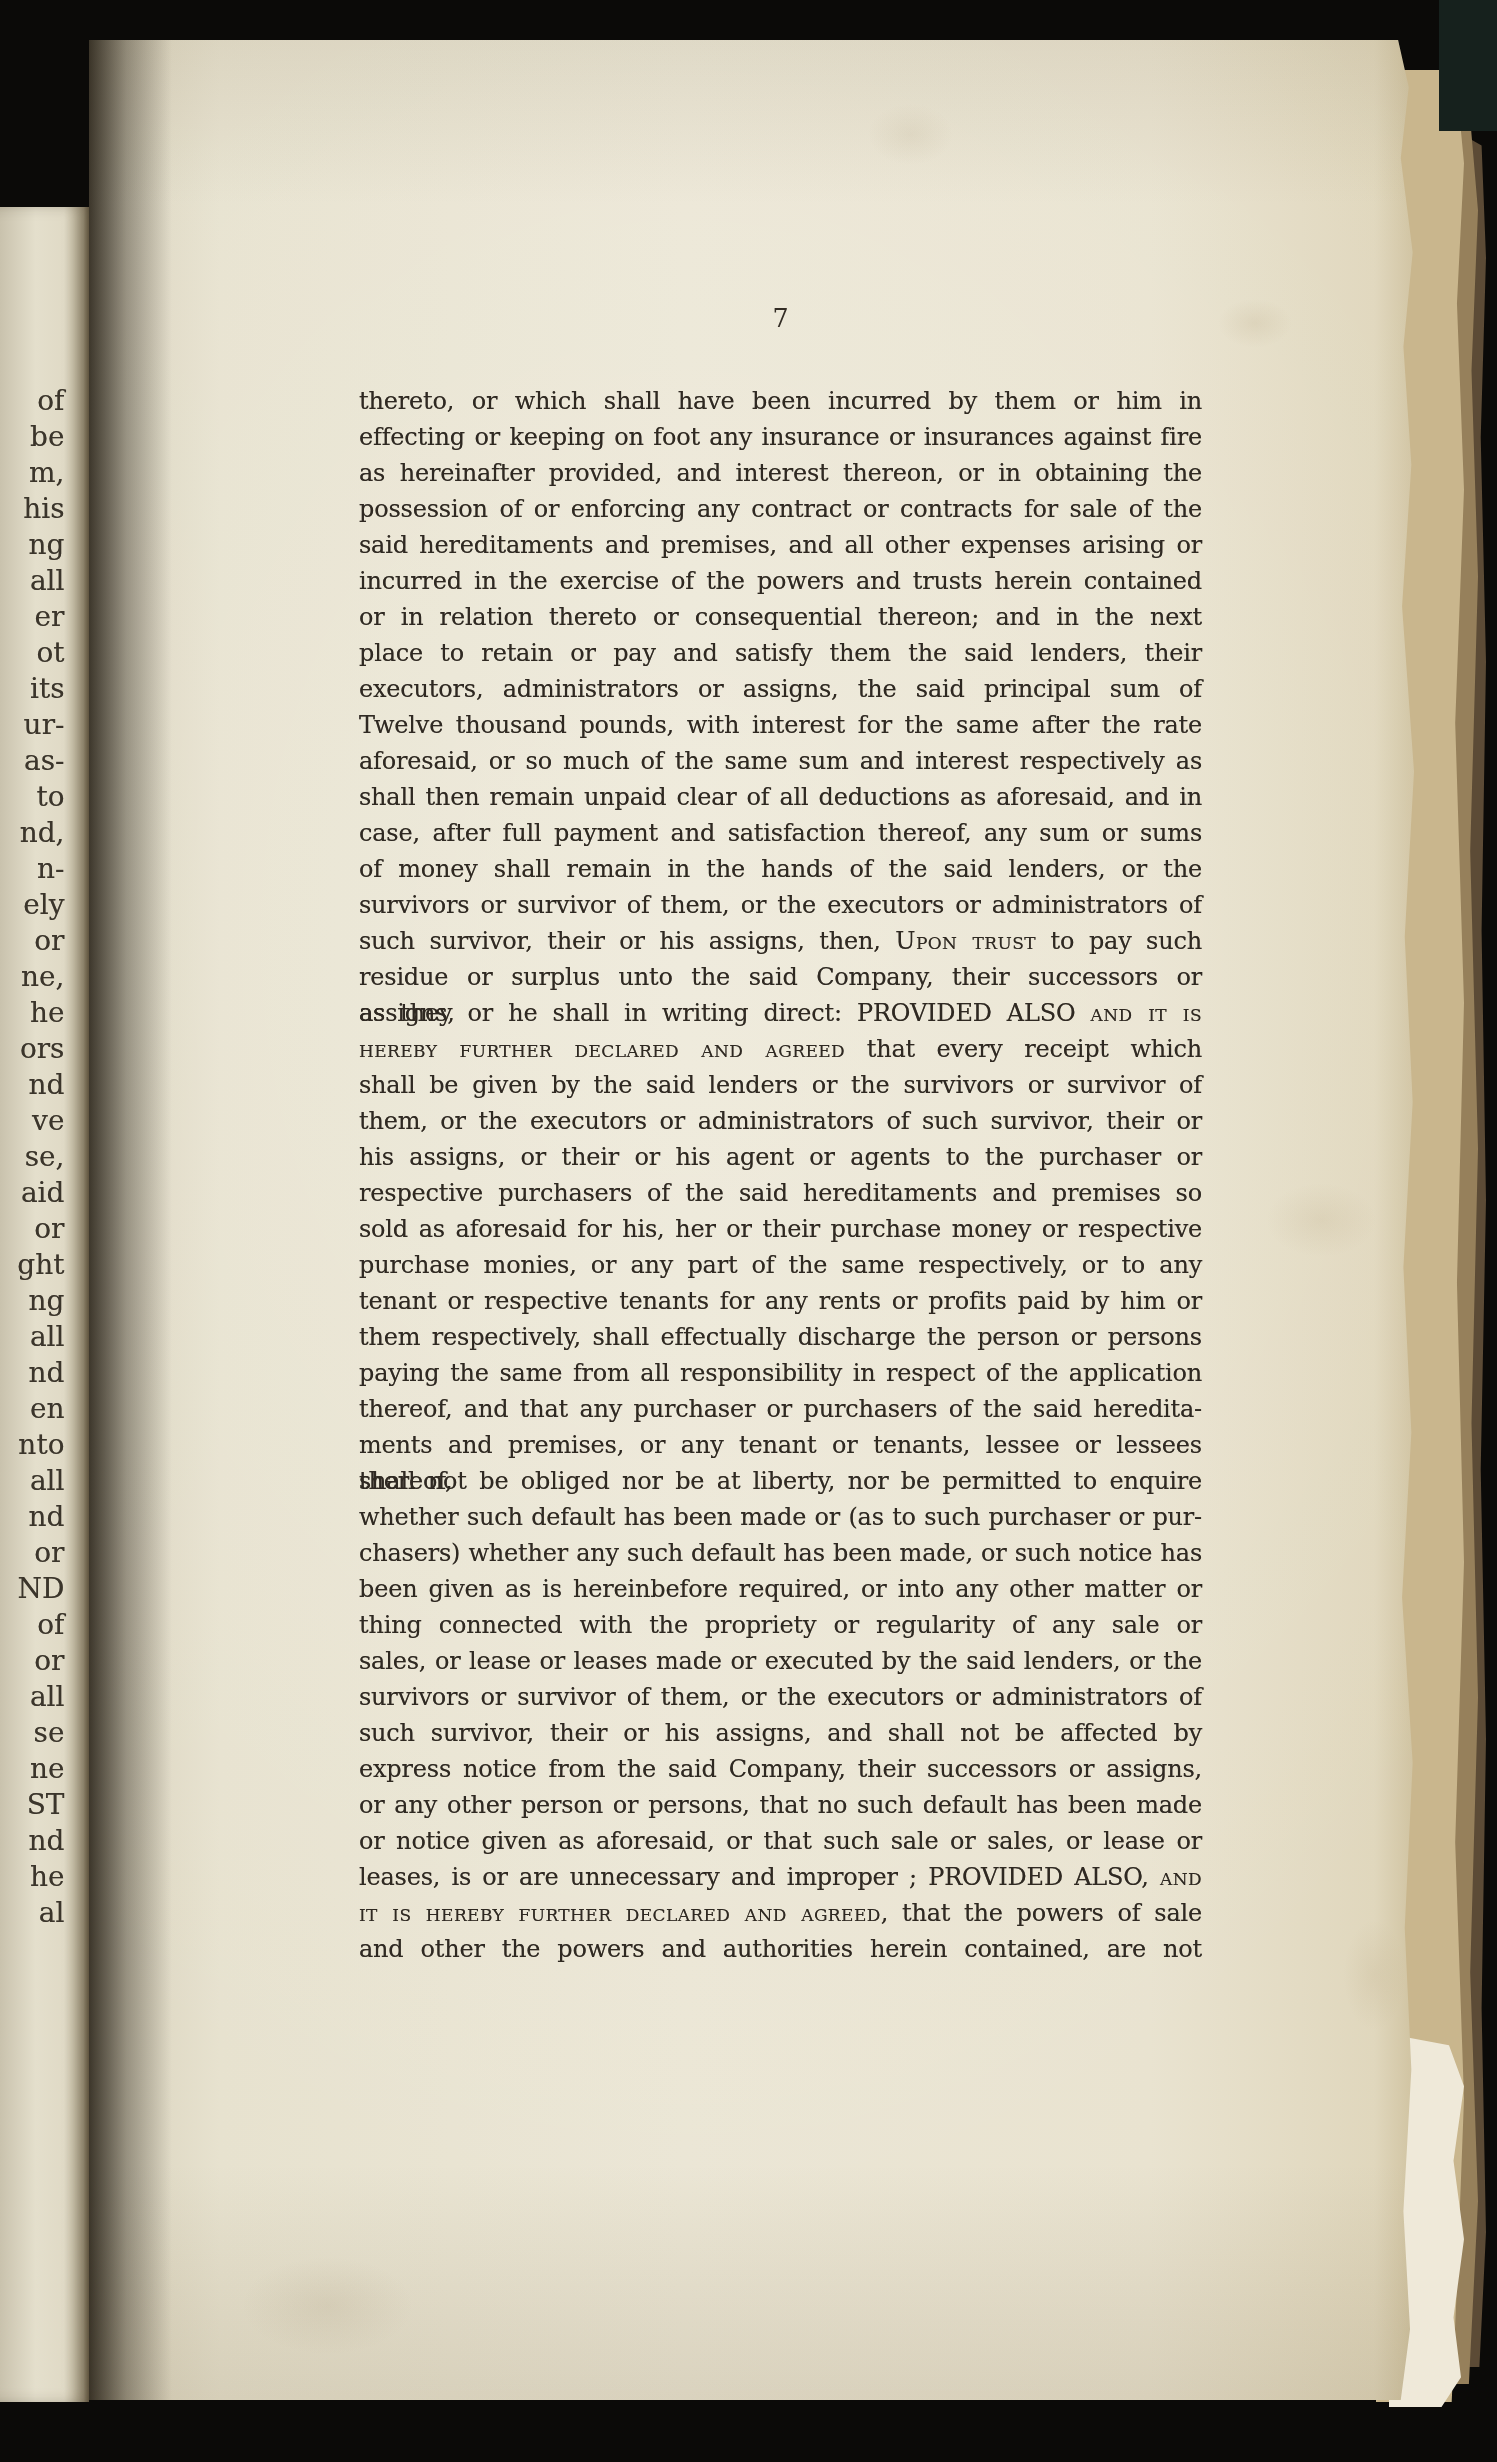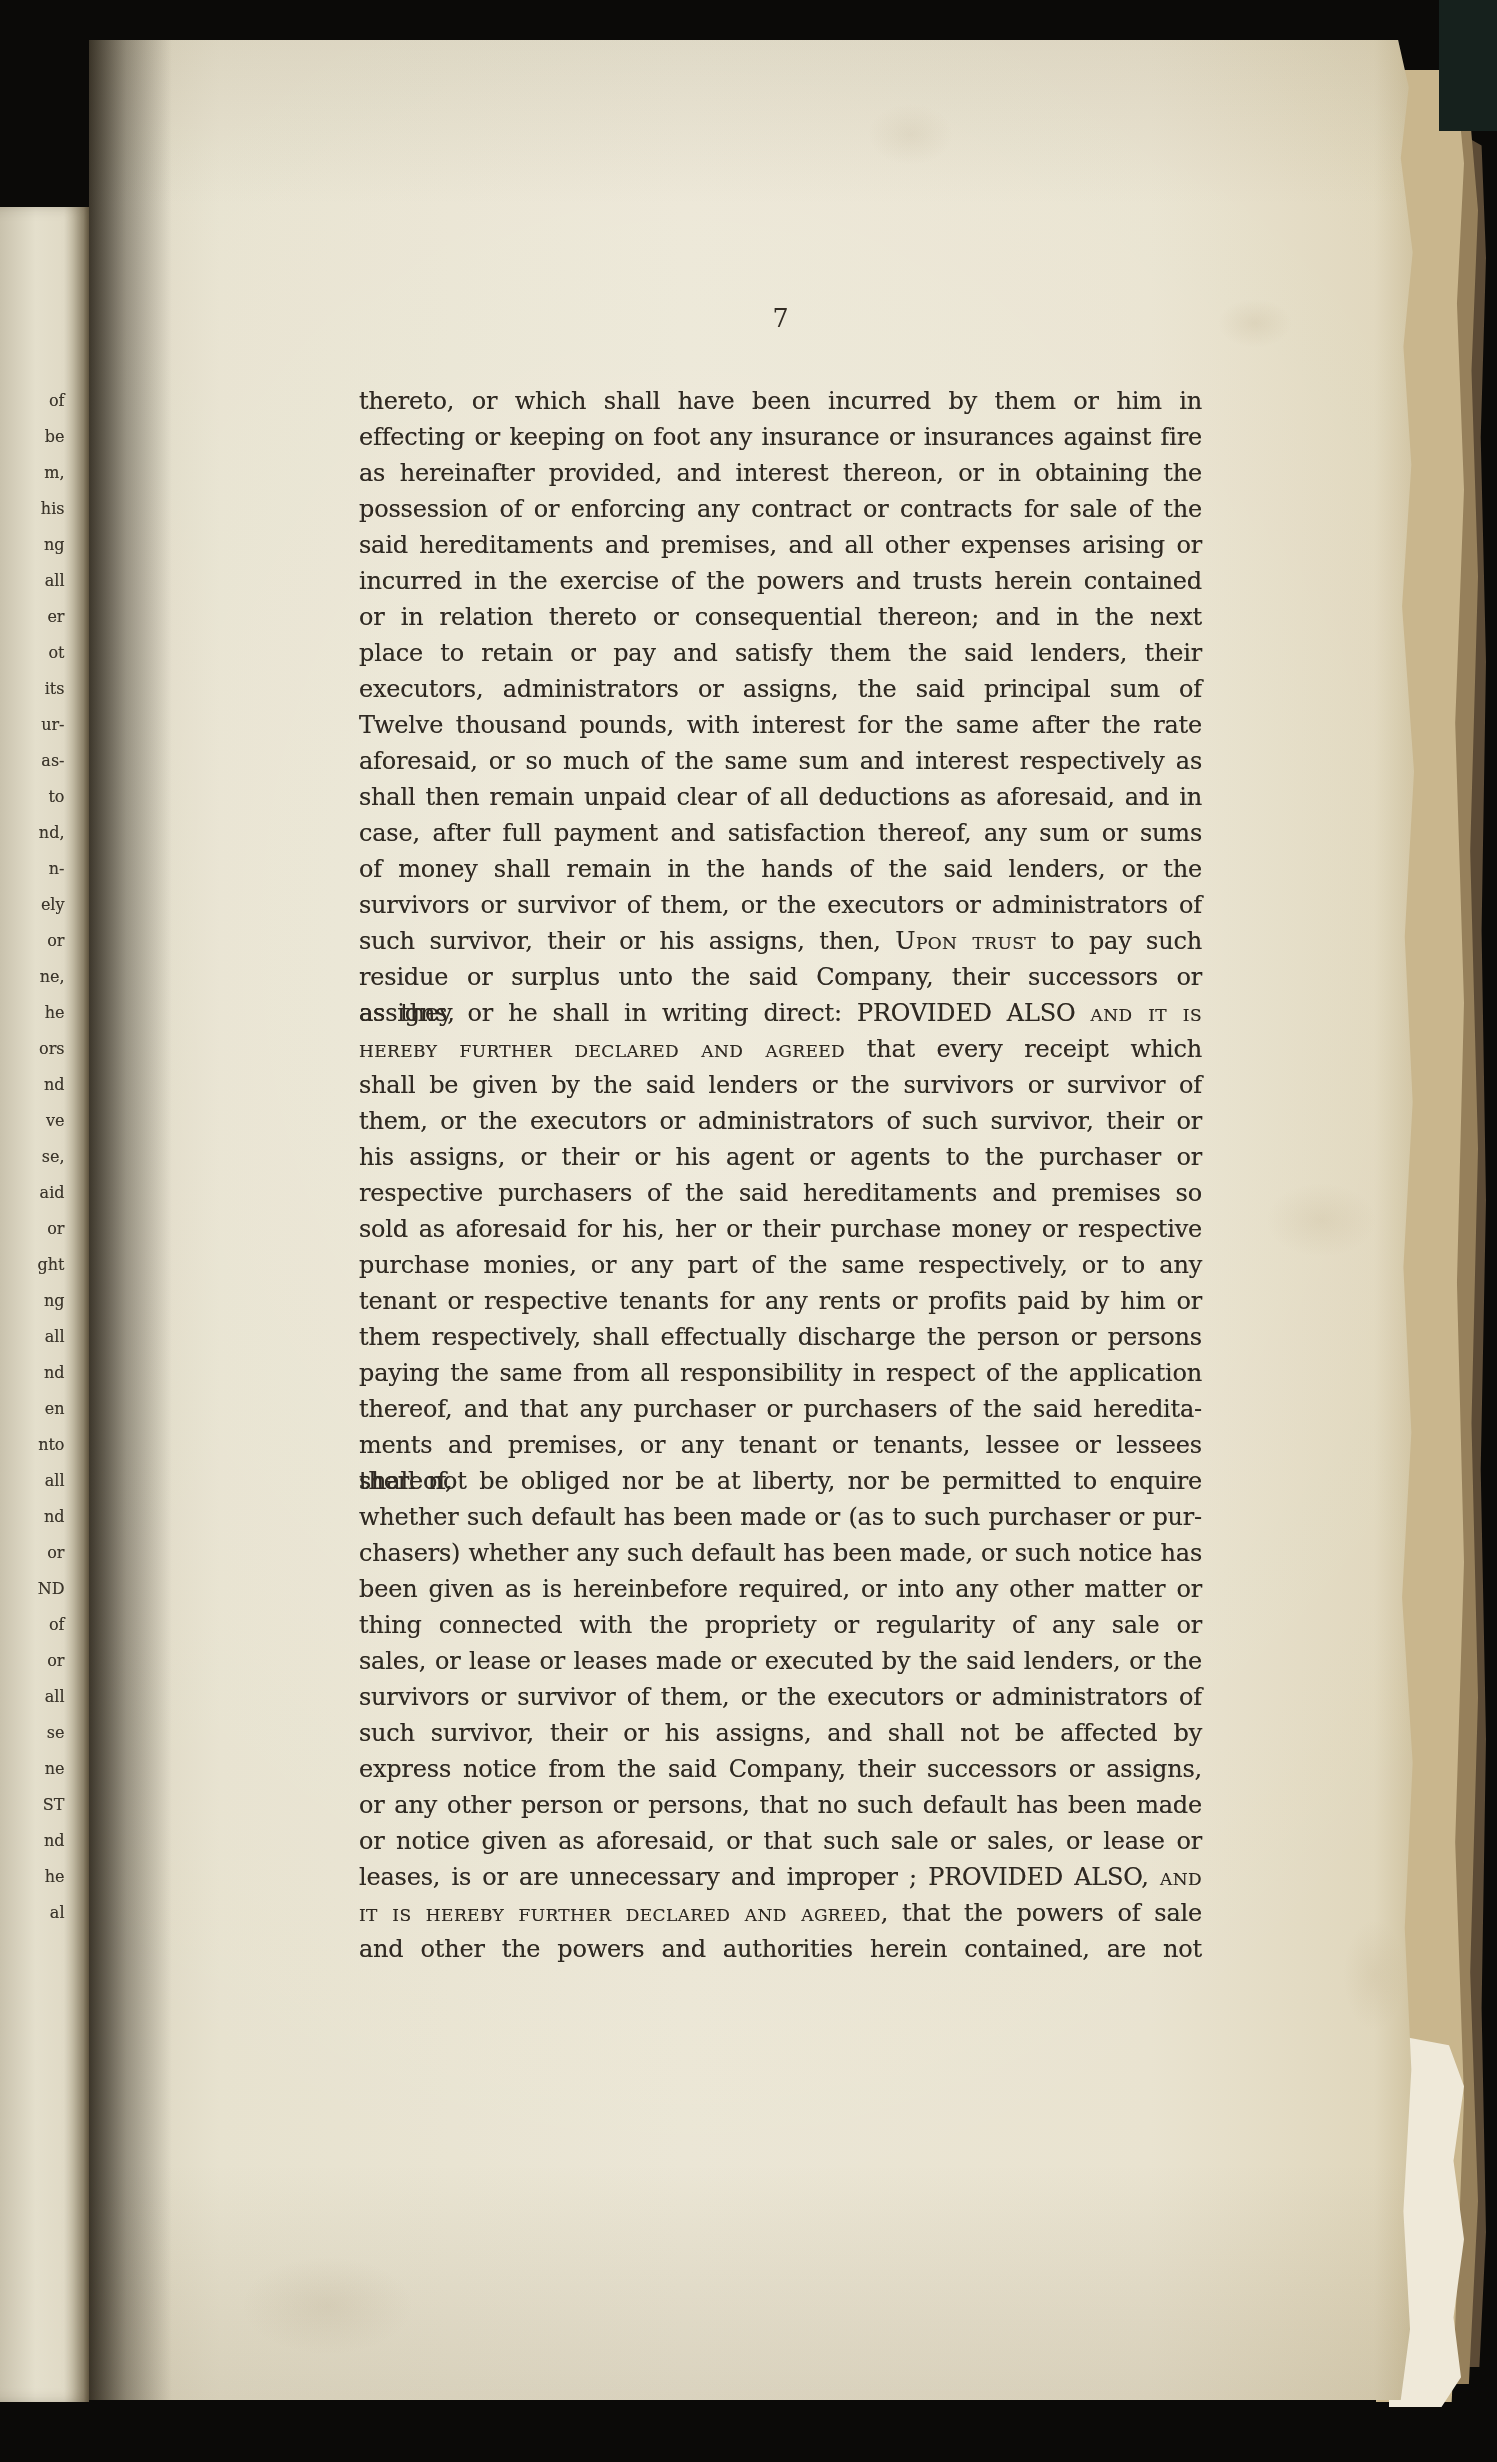--- a/index.html
+++ b/index.html
@@ -9,21 +9,21 @@
     font-family:"DejaVu Serif","Liberation Serif",serif;
   }
   
   .page-prev{
     position:absolute;left:0;top:207px;width:89px;height:2195px;
     background:linear-gradient(90deg,#c9c2ad 0,#e4dfcc 40%,#e0dac6 72%,#b9af93 94%,#8a7f64 100%);
     box-shadow:inset -14px 0 17.5px -7px rgba(40,30,14,.55);
   }
   .frags{
     position:absolute;top:176px;right:24.5px;left:0;
-    text-align:right;font-size:16px;line-height:36px;color:#3b352b;
+    text-align:right;font-size:28px;line-height:36px;color:#3b352b;
     text-shadow:0 0 0.4px rgba(59,53,43,.5);
   }
   
   .edge{position:absolute;}
   .edge-dark{left:1442px;top:123px;width:44px;height:2244px;background:#5c4b36;
     clip-path:polygon(0 0,90% 1%,100% 6%,88% 14%,100% 24%,90% 36%,100% 48%,88% 60%,100% 72%,90% 84%,100% 94%,85% 100%,0 100%);}
   .edge-mid{left:1413px;top:96px;width:65px;height:2288px;background:#96805b;
     clip-path:polygon(0 0,88% 1%,100% 5%,90% 12%,100% 21%,88% 33%,100% 46%,90% 58%,100% 70%,88% 82%,100% 92%,86% 100%,0 100%);}
   .edge-tan{left:1376px;top:70px;width:88px;height:2332px;background:#c9b68d;
     clip-path:polygon(0 0,90% 0,100% 4%,92% 10%,100% 18%,90% 28%,100% 40%,92% 52%,100% 64%,90% 76%,100% 87%,92% 95%,86% 100%,0 100%);}

